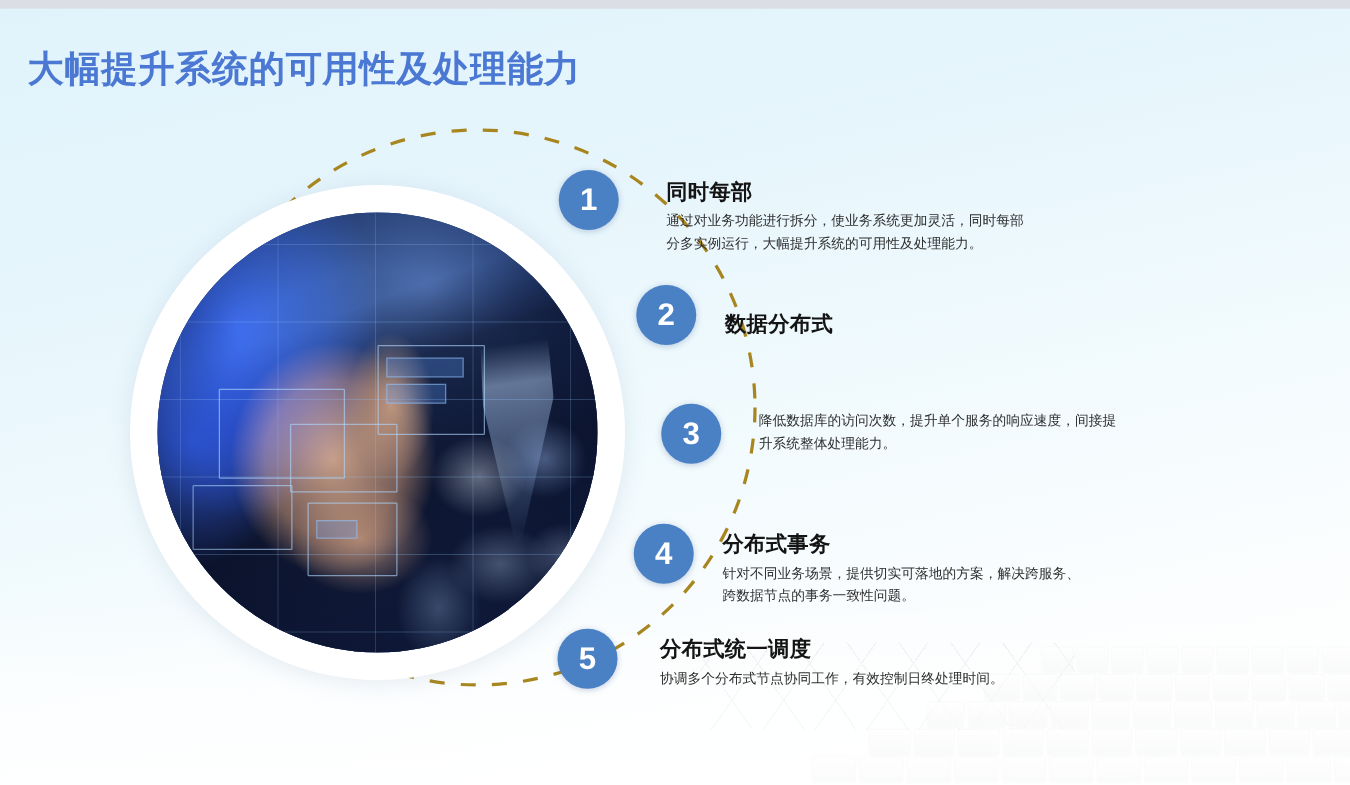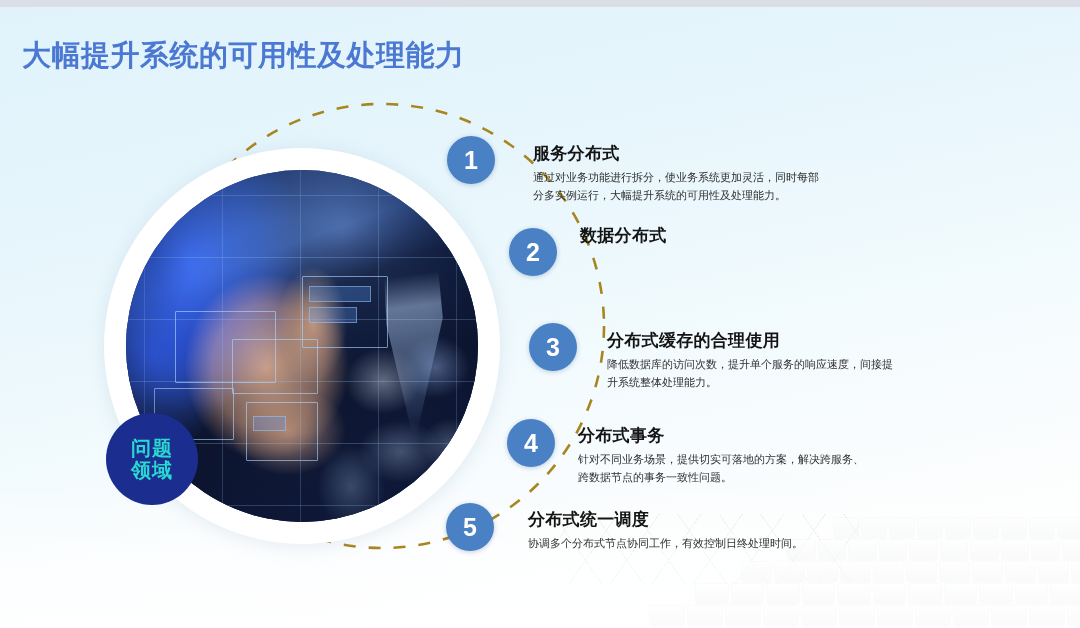--- a/index.html
+++ b/index.html
@@ -238,43 +238,38 @@
     <div class="hud-box" style="left:30%;top:48%;width:24%;height:15%;"></div>
     <div class="hud-fill" style="left:52%;top:33%;width:17%;height:4%;"></div>
     <div class="hud-fill" style="left:52%;top:39%;width:13%;height:4%;"></div>
     <div class="hud-box" style="left:50%;top:30%;width:24%;height:20%;"></div>
     <div class="hud-box" style="left:8%;top:62%;width:22%;height:14%;"></div>
     <div class="hud-box" style="left:34%;top:66%;width:20%;height:16%;"></div>
     <div class="hud-fill" style="left:36%;top:70%;width:9%;height:3.5%;"></div>
     <div class="layer p-vig"></div>
   </div>
 
-  <div class="problem-badge">
-    <span>问题</span>
-    <span>领域</span>
-  </div>
 
   <div class="num-badge" style="left:447px;top:136px;">1</div>
   <div class="num-badge" style="left:509px;top:228px;">2</div>
   <div class="num-badge" style="left:529px;top:323px;">3</div>
   <div class="num-badge" style="left:507px;top:419px;">4</div>
   <div class="num-badge" style="left:446px;top:503px;">5</div>
 
   <div class="item-text" style="left:533px;top:142px;">
-    <p class="item-head">服务分布式</p>
+    <p class="item-head">同时每部</p>
     <p class="item-body">通过对业务功能进行拆分，使业务系统更加灵活，同时每部
 分多实例运行，大幅提升系统的可用性及处理能力。</p>
   </div>
 
-  <div class="item-text" style="left:580px;top:224px;">
+  <div class="item-text" style="left:580px;top:248px;">
     <p class="item-head">数据分布式</p>
   </div>
 
   <div class="item-text" style="left:607px;top:329px;">
-    <p class="item-head">分布式缓存的合理使用</p>
     <p class="item-body">降低数据库的访问次数，提升单个服务的响应速度，间接提
 升系统整体处理能力。</p>
   </div>
 
   <div class="item-text" style="left:578px;top:424px;">
     <p class="item-head">分布式事务</p>
     <p class="item-body">针对不同业务场景，提供切实可落地的方案，解决跨服务、
 跨数据节点的事务一致性问题。</p>
   </div>
 

